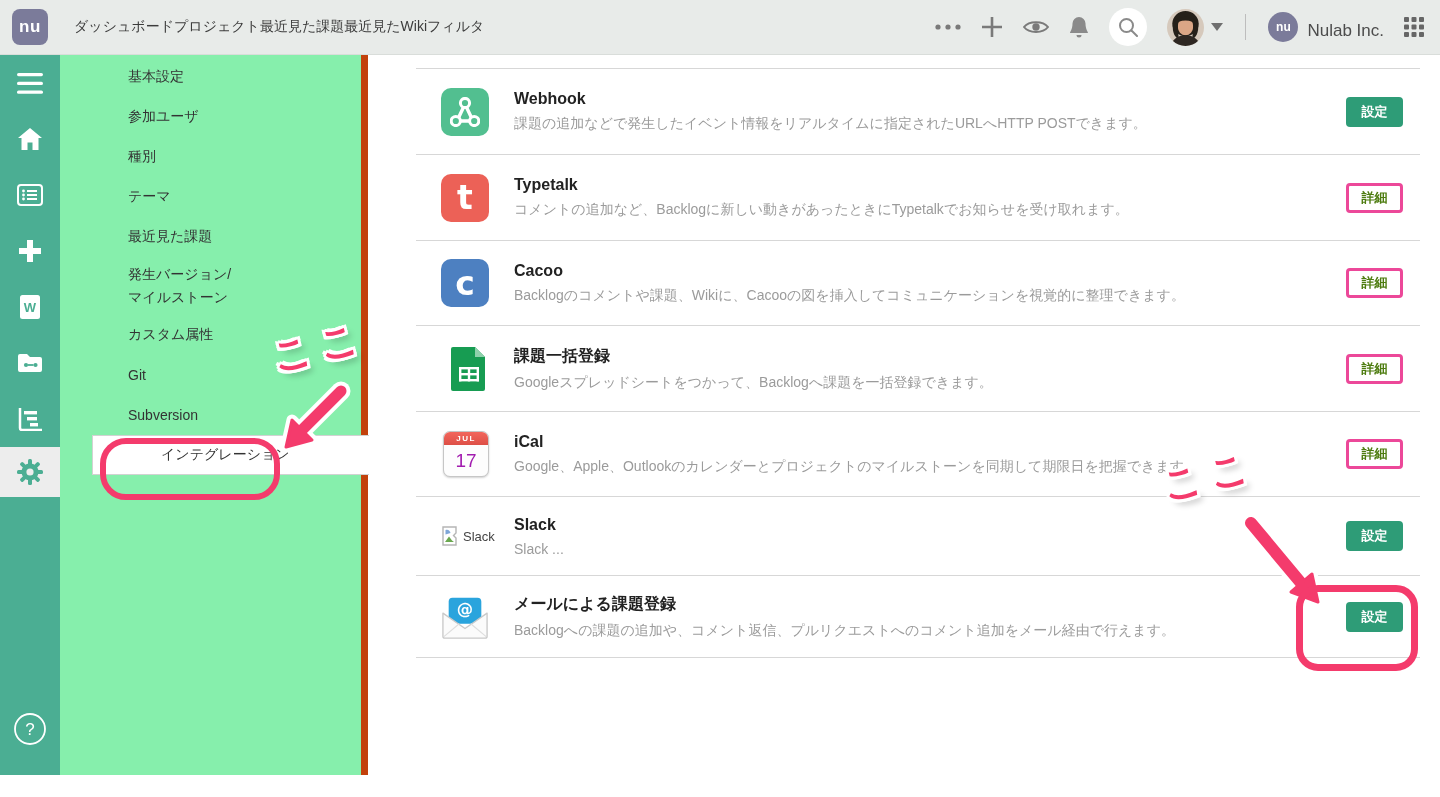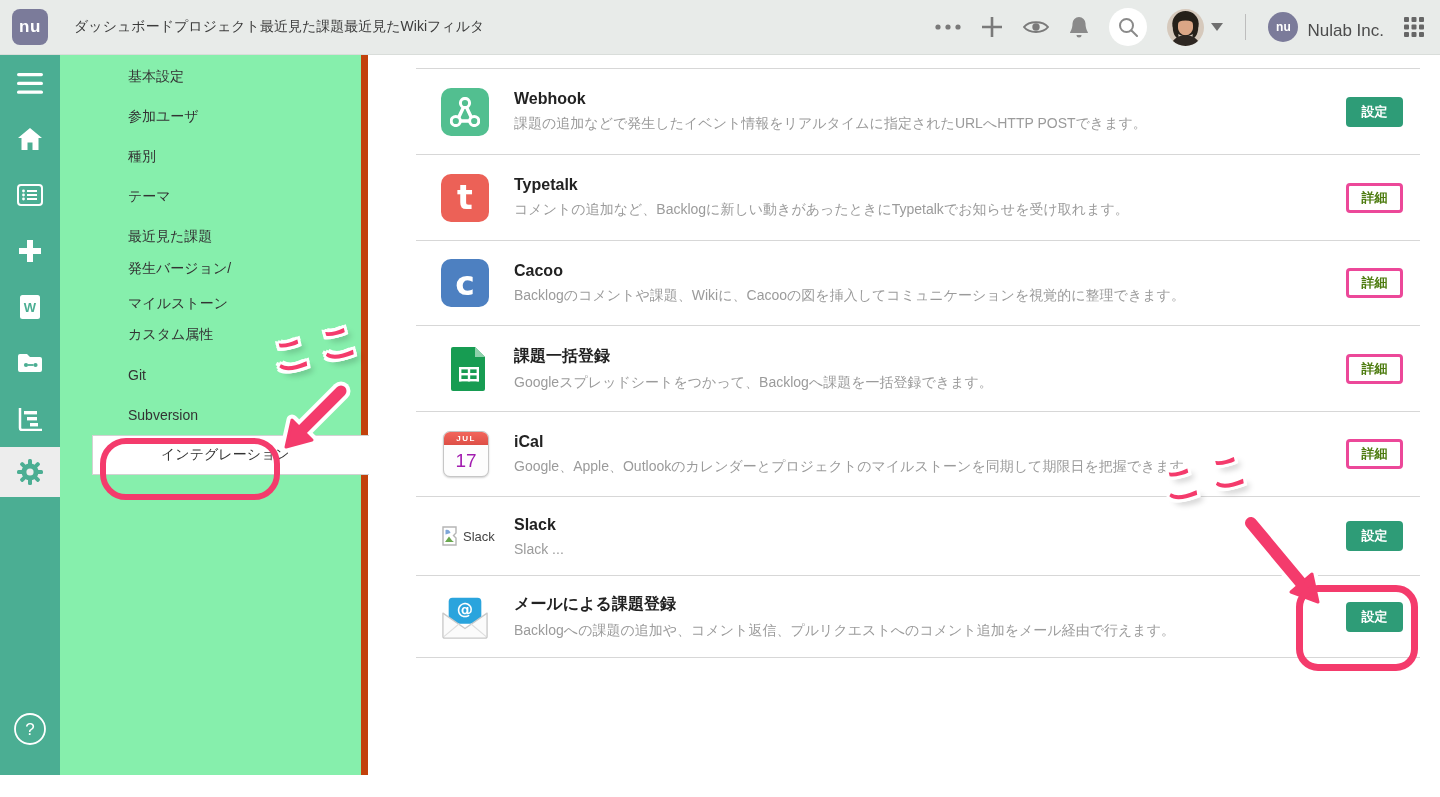--- a/index.html
+++ b/index.html
@@ -38,21 +38,21 @@
   }
   .gs-item{width:60px;height:56px;display:flex;align-items:center;justify-content:center;cursor:pointer;flex:0 0 auto;}
   .gs-item.active{background:#ededed;height:50px;}
   .gs-help{margin-top:auto;margin-bottom:18px;}
   
   .subnav{
     position:absolute;left:60px;top:55px;width:308px;height:720px;background:#86efac;
     border-right:7px solid #c2410c;box-sizing:border-box;padding-top:2px;
   }
   .sn-item{height:40px;display:flex;align-items:center;padding-left:68px;font-size:14px;color:#333;cursor:pointer;box-sizing:border-box;}
-  .sn-item.two-line{height:58px;flex-direction:column;justify-content:space-between;align-items:flex-start;line-height:23px;}
+  .sn-item.two-line{height:58px;flex-direction:column;justify-content:center;align-items:flex-start;line-height:23px;}
   .sn-item.active{
     background:#fff;border:1px solid #d2d2d2;border-right:none;
     margin-left:32px;width:277px;position:relative;z-index:2;
   }
   
   .main{position:absolute;left:368px;top:55px;width:1072px;height:720px;background:#fff;}
   .rows{position:absolute;left:48px;top:13px;width:1004px;}
   .row{display:flex;align-items:center;border-top:1px solid #d7d7d7;padding-left:25px;box-sizing:border-box;}
   .row.last{border-bottom:1px solid #d7d7d7;}
   .int-icon{width:48px;height:48px;border-radius:10px;flex:0 0 auto;display:flex;align-items:center;justify-content:center;}

